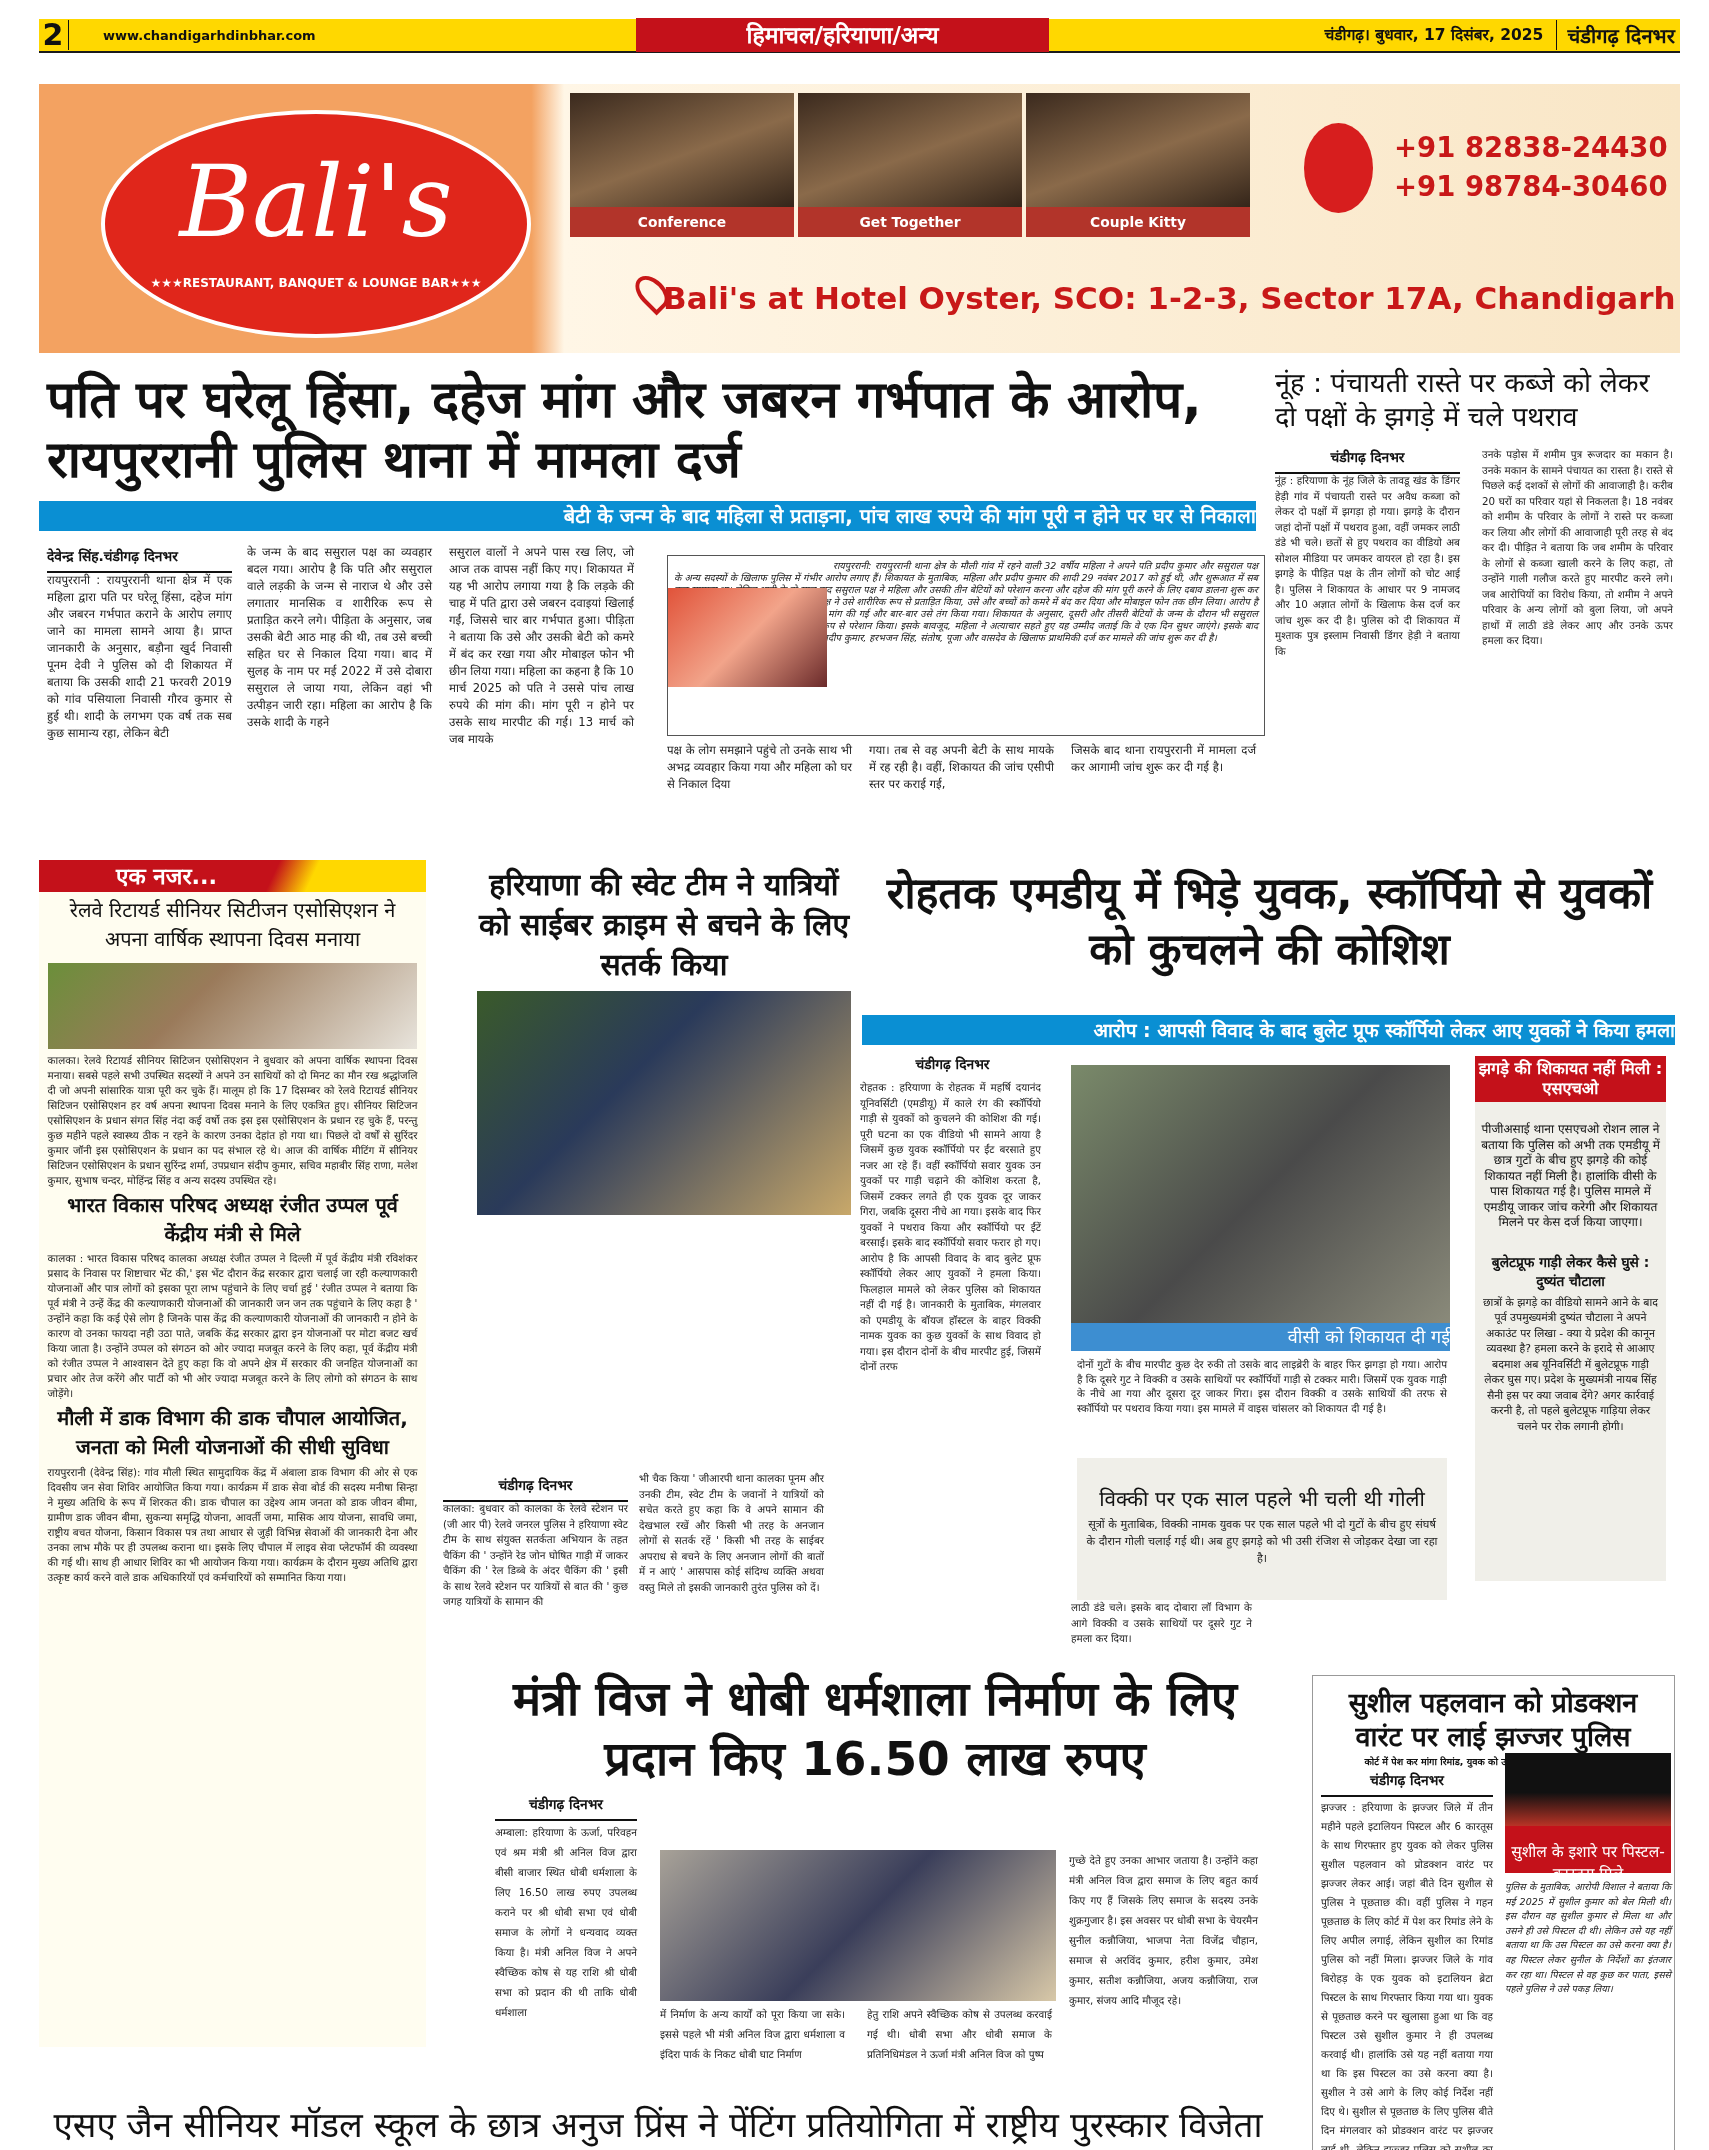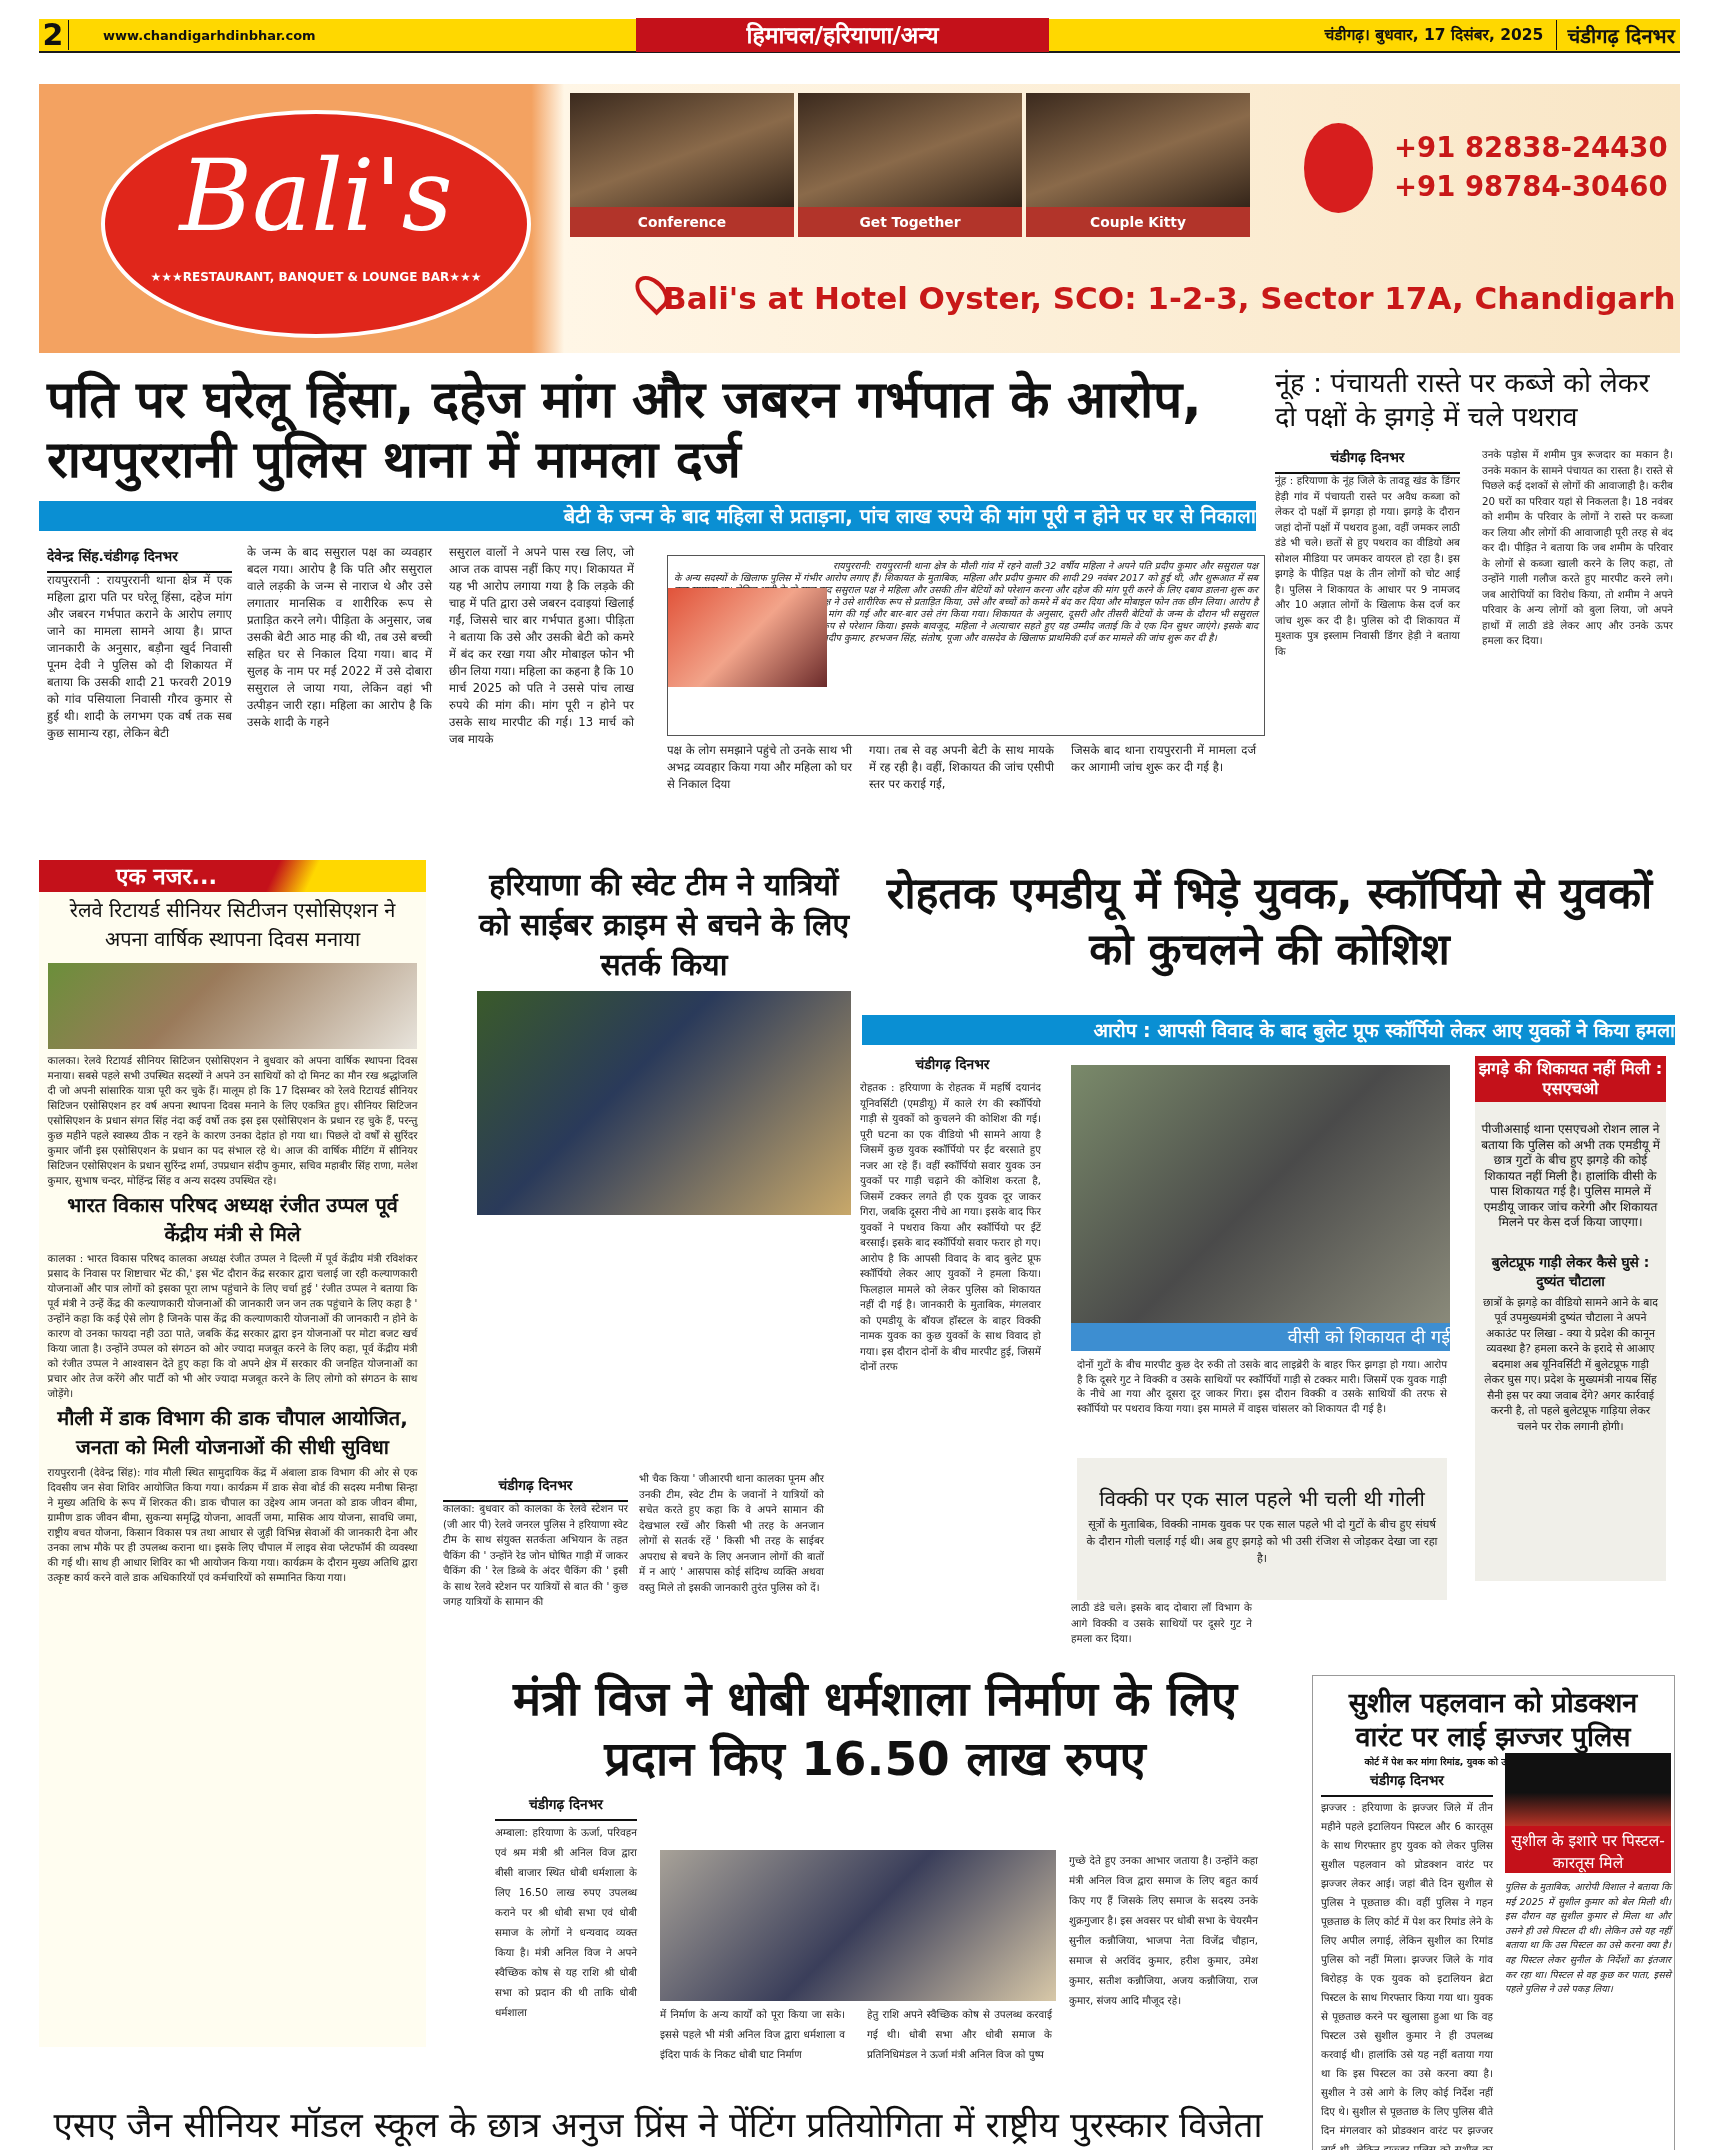--- a/index.html
+++ b/index.html
@@ -6,21 +6,21 @@
 body{width:1710px;height:2693px;background:#fff;font-family:"DejaVu Sans",sans-serif;color:#111;position:relative;overflow:hidden}
 .abs{position:absolute}
 .hdr{left:39px;top:19.4px;width:1641px;height:34px;background:#ffd800;border-bottom:2.2px solid #1a1a1a;display:flex;align-items:center}
 .hdr .pg{font-size:30px;font-weight:bold;width:30px;border-right:1.3px solid #111;height:30px;line-height:30px;padding-left:3.4px}
 .hdr .url{font-size:13px;font-weight:bold;margin-left:34px;width:516px}
 .hdr .sec{background:#c4111a;color:#fff;font-size:23px;font-weight:bold;height:34px;line-height:34px;width:413px;text-align:center;margin-left:17px}
 .hdr .date{font-size:15.5px;font-weight:bold;margin-left:auto;padding-right:13px;border-right:1.3px solid #111;height:30px;line-height:30px}
 .hdr .brand{font-size:20px;font-weight:bold;padding:0 5.2px 0 10.3px}
 .ad{left:39px;top:84px;width:1641px;height:269px;background:linear-gradient(90deg,#f3a261 0 30%,#fff6e6 32%,#f9e6c6 100%)}
 .ad .logo{left:62px;top:26px;width:430px;height:228px;border-radius:50%;background:#e0261b;border:4.3px solid #fff;color:#fff;text-align:center}
-.ad .logo .nm{font-family:"DejaVu Serif",serif;font-style:italic;font-size:99px;margin-top:24px}
+.ad .logo .nm{font-family:"DejaVu Serif",serif;font-style:italic;font-size:99px;margin-top:30px}
 .ad .logo .tag{font-size:12px;font-weight:bold;margin-top:17px}
 .ad .ph{top:8.6px;height:125px;width:224px;background:linear-gradient(160deg,#3b2a1e,#8a6a4a 50%,#2a1d14)}
 .ad .phl{top:123px;height:30px;width:224px;background:#b2342a;color:#fff;font-size:13.8px;text-align:center;line-height:30px;font-weight:bold}
 .ad .tel{left:1265px;top:39px;width:69px;height:90px;border-radius:50%;background:#d71e1e}
 .ad .num{left:1355px;color:#c81818;font-size:27.5px;font-weight:bold}
 .ad .addr{left:624px;top:196px;color:#c81818;font-size:31px;font-weight:bold}
 .ad .pin{left:600px;top:189px;width:26px;height:39px;border:4.3px solid #c81818;border-radius:50% 50% 50% 0;transform:rotate(-45deg)}
 .h1{font-weight:bold;color:#111}
 .blue{background:#0a8fd3;color:#fff;font-weight:bold;text-align:right}
 .red{background:#c4111a;color:#fff;font-weight:bold;text-align:center}
@@ -122,17 +122,17 @@
 <div class="abs body" style="left:660px;top:2004px;width:185px;font-size:10.3px;line-height:20px">में निर्माण के अन्य कार्यों को पूरा किया जा सके। इससे पहले भी मंत्री अनिल विज द्वारा धर्मशाला व इंदिरा पार्क के निकट धोबी घाट निर्माण</div>
 <div class="abs body" style="left:867px;top:2004px;width:185px;font-size:10.3px;line-height:20px">हेतु राशि अपने स्वैच्छिक कोष से उपलब्ध करवाई गई थी। धोबी सभा और धोबी समाज के प्रतिनिधिमंडल ने ऊर्जा मंत्री अनिल विज को पुष्प</div>
 <div class="abs body" style="left:1069px;top:1850px;width:189px;font-size:10.3px;line-height:20px">गुच्छे देते हुए उनका आभार जताया है। उन्होंने कहा मंत्री अनिल विज द्वारा समाज के लिए बहुत कार्य किए गए हैं जिसके लिए समाज के सदस्य उनके शुक्रगुजार है। इस अवसर पर धोबी सभा के चेयरमैन सुनील कन्नौजिया, भाजपा नेता विजेंद्र चौहान, समाज से अरविंद कुमार, हरीश कुमार, उमेश कुमार, सतीश कन्नौजिया, अजय कन्नौजिया, राज कुमार, संजय आदि मौजूद रहे।</div>
 
 <div class="abs" style="left:1312px;top:1675px;width:363px;height:873px;border:0.9px solid #999"></div>
 <div class="abs h1" style="left:1321px;top:1686px;width:344px;font-size:27px;line-height:34px;text-align:center">सुशील पहलवान को प्रोडक्शन वारंट पर लाई झज्जर पुलिस</div>
 <div class="abs h1" style="left:1321px;top:1755px;width:344px;font-size:9.5px;text-align:center">कोर्ट में पेश कर मांगा रिमांड, युवक को उपलब्ध कराई थी इटालियन पिस्टल</div>
 <div class="abs byl" style="left:1321px;top:1770px;width:172px;text-align:center">चंडीगढ़ दिनभर</div>
 <div class="abs body" style="left:1321px;top:1798px;width:172px;font-size:10.3px;line-height:19px">झज्जर : हरियाणा के झज्जर जिले में तीन महीने पहले इटालियन पिस्टल और 6 कारतूस के साथ गिरफ्तार हुए युवक को लेकर पुलिस सुशील पहलवान को प्रोडक्शन वारंट पर झज्जर लेकर आई। जहां बीते दिन सुशील से पुलिस ने पूछताछ की। वहीं पुलिस ने गहन पूछताछ के लिए कोर्ट में पेश कर रिमांड लेने के लिए अपील लगाई, लेकिन सुशील का रिमांड पुलिस को नहीं मिला। झज्जर जिले के गांव बिरोहड़ के एक युवक को इटालियन ब्रेटा पिस्टल के साथ गिरफ्तार किया गया था। युवक से पूछताछ करने पर खुलासा हुआ था कि वह पिस्टल उसे सुशील कुमार ने ही उपलब्ध करवाई थी। हालांकि उसे यह नहीं बताया गया था कि इस पिस्टल का उसे करना क्या है। सुशील ने उसे आगे के लिए कोई निर्देश नहीं दिए थे। सुशील से पूछताछ के लिए पुलिस बीते दिन मंगलवार को प्रोडक्शन वारंट पर झज्जर लाई थी, लेकिन झज्जर पुलिस को सुशील का रिमांड समय नहीं मिला और गहन पूछताछ नहीं हो पाई। आरोपी विशाल सहरावत ने पुलिस रिमांड पर खुलासा किया था कि उसी दौरान उससे पूछताछ हुई, तो उसने कुछ खुलासे किए थे।</div>
 <div class="abs" style="left:1505px;top:1753px;width:166px;height:99px;background:linear-gradient(180deg,#111 0 40%,#d83a2a 80%)"></div>
-<div class="abs red" style="left:1505px;top:1826px;width:166px;height:47px;font-size:15.5px;line-height:22.4px;font-weight:normal;padding-top:4px">सुशील के इशारे पर पिस्टल-कारतूस मिले</div>
+<div class="abs red" style="left:1505px;top:1826px;width:166px;height:47px;font-size:15.5px;line-height:22.4px;font-weight:normal;padding-top:15px">सुशील के इशारे पर पिस्टल-कारतूस मिले</div>
 <div class="abs body" style="left:1505px;top:1880px;width:166px;font-size:9.5px;line-height:14.6px;font-style:italic">पुलिस के मुताबिक, आरोपी विशाल ने बताया कि मई 2025 में सुशील कुमार को बेल मिली थी। इस दौरान वह सुशील कुमार से मिला था और उसने ही उसे पिस्टल दी थी। लेकिन उसे यह नहीं बताया था कि उस पिस्टल का उसे करना क्या है। वह पिस्टल लेकर सुनील के निर्देशों का इंतजार कर रहा था। पिस्टल से वह कुछ कर पाता, इससे पहले पुलिस ने उसे पकड़ लिया।</div>
 
 <div class="abs h1" style="left:43px;top:2095px;width:1230px;font-size:35px;line-height:60px;font-weight:normal;text-align:center">एसए जैन सीनियर मॉडल स्कूल के छात्र अनुज प्रिंस ने पेंटिंग प्रतियोगिता में राष्ट्रीय पुरस्कार विजेता बनकर एक उल्लेखनीय राष्ट्रीय उपलब्धि हासिल की</div>
 
 
 </body></html>

